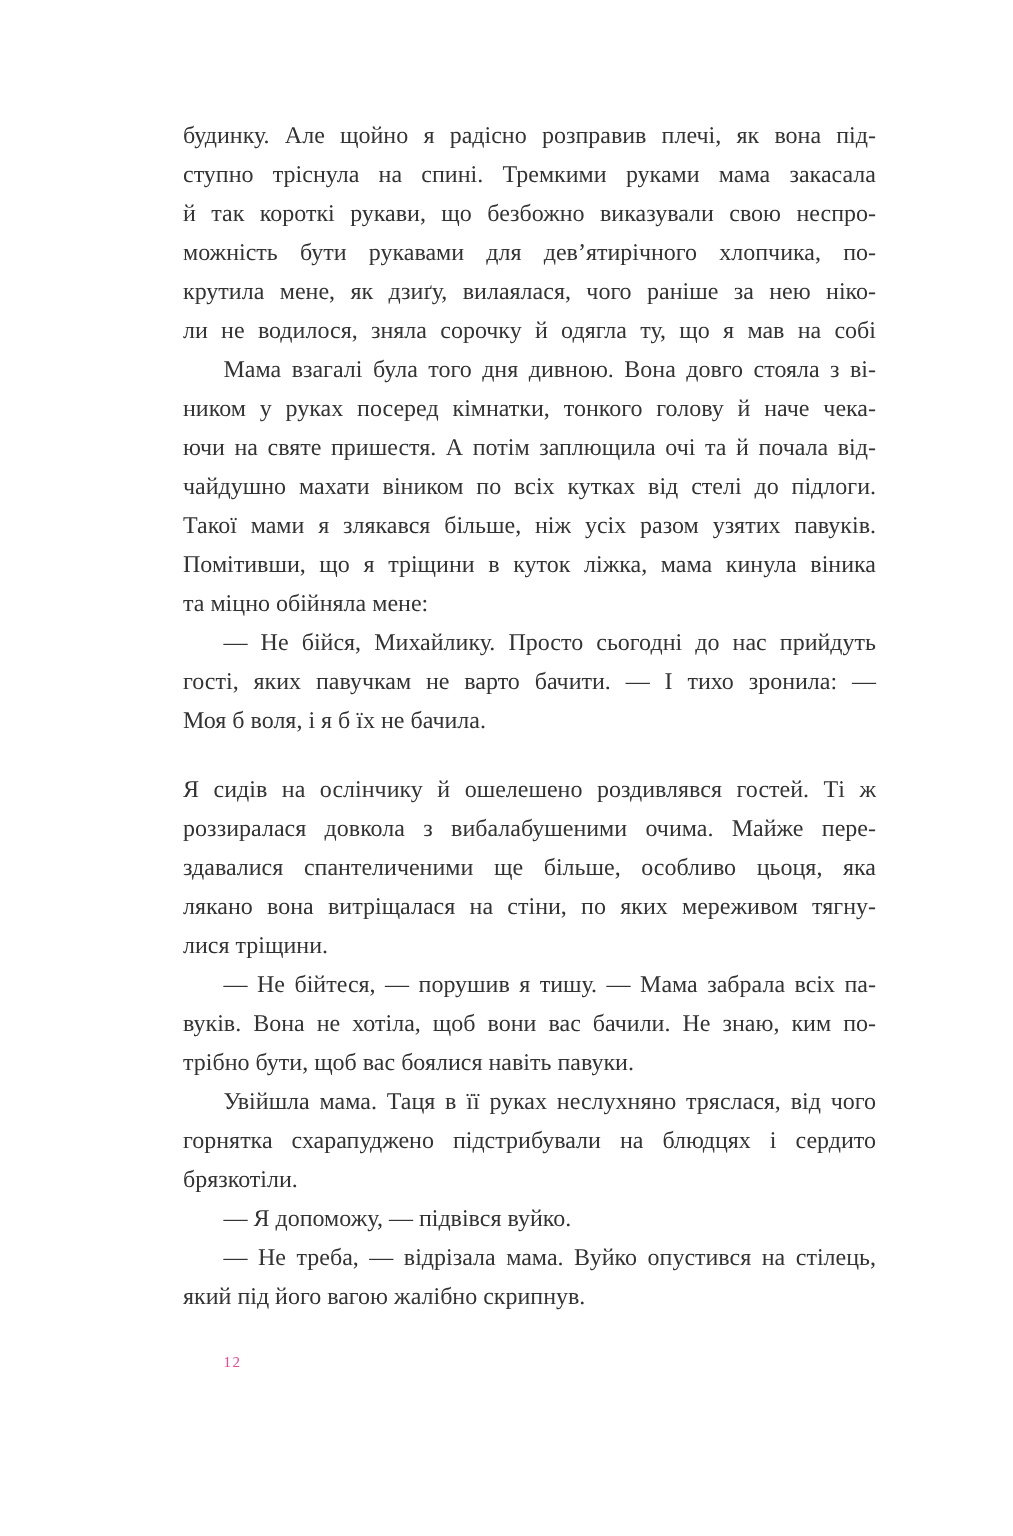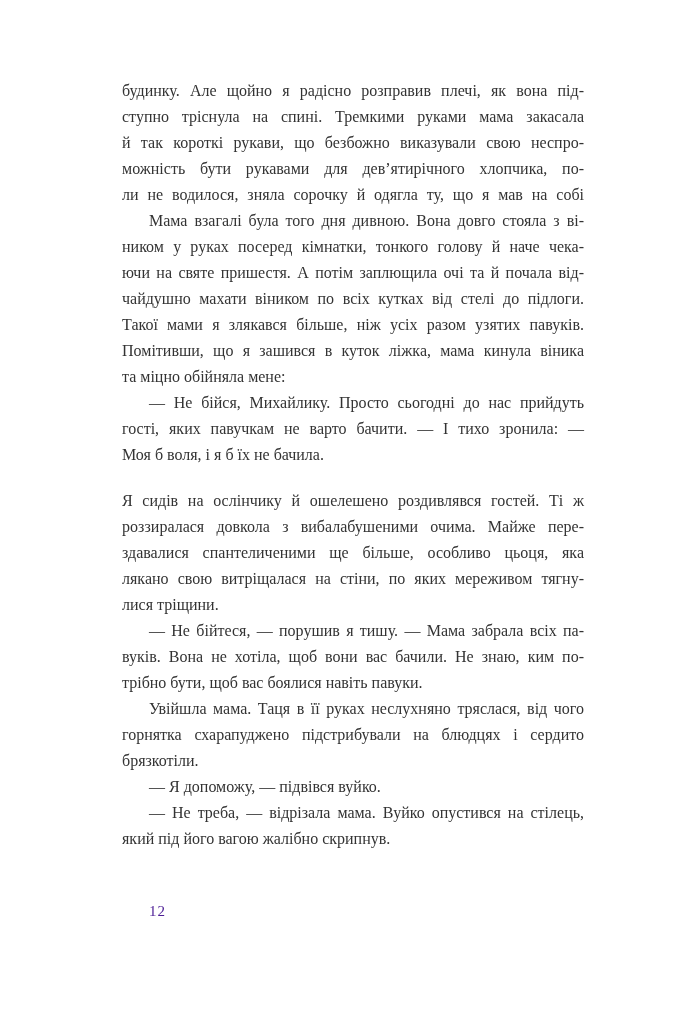--- a/index.html
+++ b/index.html
@@ -35,56 +35,57 @@
     text-align: justify;
     text-align-last: justify;
     text-justify: inter-word;
   }
   .line.last { text-align-last: left; }
   .line.indent { text-indent: 27px; }
   .folio {
     position: absolute;
     left: 149px;
     top: 903px;
-    font-size: 15px;
+    font-size: 10px;
     letter-spacing: 1px;
-    color: #4c1d95;
+    color: #ec4899;
   }
 </style>
 </head>
 <body>
 
 <div class="page">
   <div class="text-block">
       <div class="paragraph">
         <div class="line">будинку. Але щойно я радісно розправив плечі, як вона під-</div>
         <div class="line">ступно тріснула на спині. Тремкими руками мама закасала</div>
         <div class="line">й так короткі рукави, що безбожно виказували свою неспро-</div>
         <div class="line">можність бути рукавами для дев’ятирічного хлопчика, по-</div>
+        <div class="line">крутила мене, як дзиґу, вилаялася, чого раніше за нею ніко-</div>
         <div class="line">ли не водилося, зняла сорочку й одягла ту, що я мав на собі</div>
       </div>
       <div class="paragraph">
         <div class="line indent">Мама взагалі була того дня дивною. Вона довго стояла з ві-</div>
         <div class="line">ником у руках посеред кімнатки, тонкого голову й наче чека-</div>
         <div class="line">ючи на святе пришестя. А потім заплющила очі та й почала від-</div>
         <div class="line">чайдушно махати віником по всіх кутках від стелі до підлоги.</div>
         <div class="line">Такої мами я злякався більше, ніж усіх разом узятих павуків.</div>
-        <div class="line">Помітивши, що я зашився в куток ліжка, мама кинула віника</div>
+        <div class="line">Помітивши, що я тріщини в куток ліжка, мама кинула віника</div>
         <div class="line last">та міцно обійняла мене:</div>
       </div>
       <div class="paragraph">
         <div class="line indent">— Не бійся, Михайлику. Просто сьогодні до нас прийдуть</div>
         <div class="line">гості, яких павучкам не варто бачити. — І тихо зронила: —</div>
         <div class="line last">Моя б воля, і я б їх не бачила.</div>
       </div>
       <div class="paragraph section-break">
         <div class="line">Я сидів на ослінчику й ошелешено роздивлявся гостей. Ті ж</div>
         <div class="line">роззиралася довкола з вибалабушеними очима. Майже пере-</div>
         <div class="line">здавалися спантеличеними ще більше, особливо цьоця, яка</div>
-        <div class="line">лякано свою витріщалася на стіни, по яких мереживом тягну-</div>
+        <div class="line">лякано вона витріщалася на стіни, по яких мереживом тягну-</div>
         <div class="line last">лися тріщини.</div>
       </div>
       <div class="paragraph">
         <div class="line indent">— Не бійтеся, — порушив я тишу. — Мама забрала всіх па-</div>
         <div class="line">вуків. Вона не хотіла, щоб вони вас бачили. Не знаю, ким по-</div>
         <div class="line last">трібно бути, щоб вас боялися навіть павуки.</div>
       </div>
       <div class="paragraph">
         <div class="line indent">Увійшла мама. Таця в її руках неслухняно тряслася, від чого</div>
         <div class="line">горнятка схарапуджено підстрибували на блюдцях і сердито</div>

